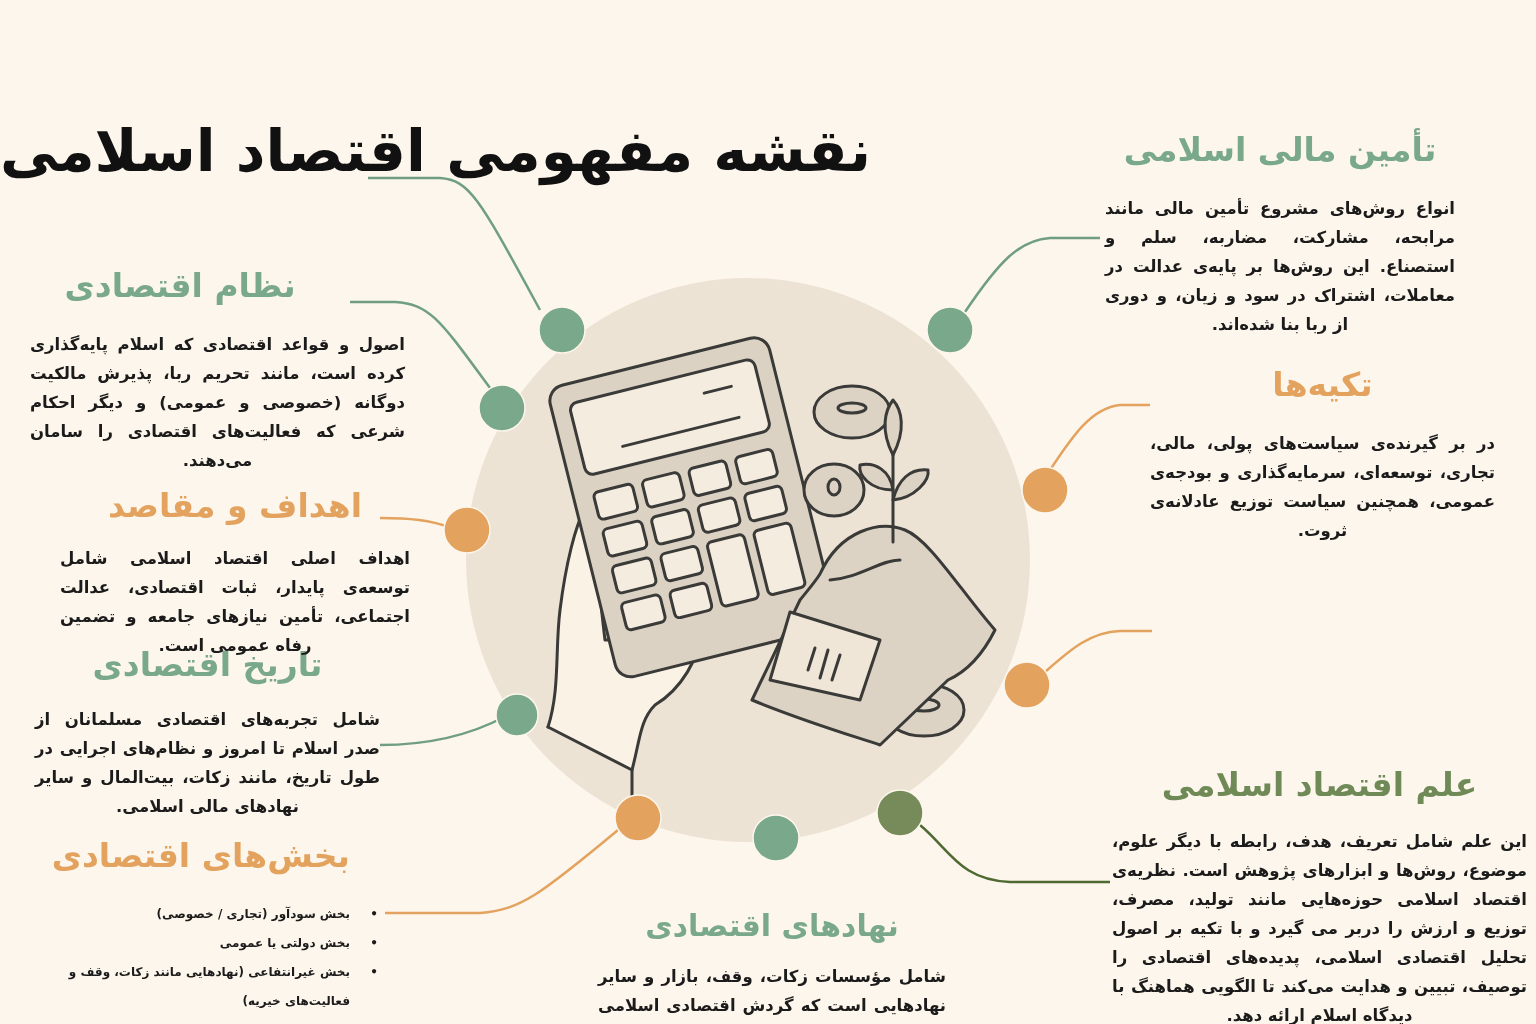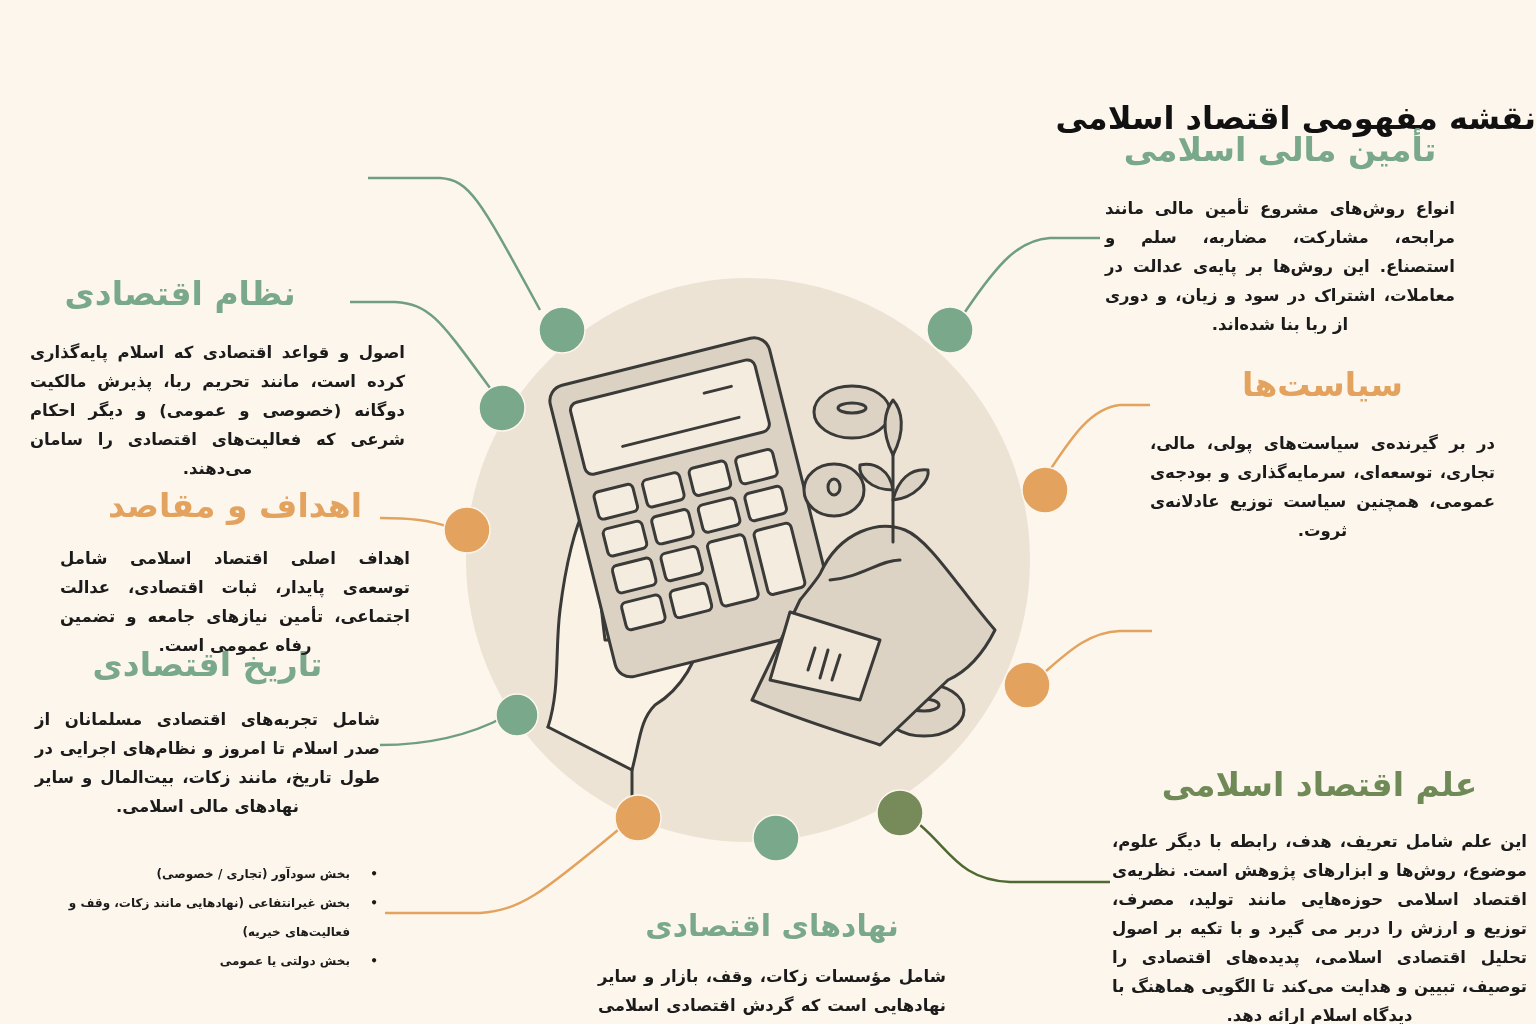--- a/index.html
+++ b/index.html
@@ -6,21 +6,21 @@
     body {
       width: 1536px; height: 1024px; overflow: hidden;
       background: #fdf6ec;
       font-family: "DejaVu Sans", sans-serif;
       position: relative;
       color: #1b1b1b;
     }
     .canvas { position: absolute; inset: 0; }
     .title {
       position: absolute; left: 0; right: 0; top: 78px;
-      text-align: right; font-size: 32px; font-weight: bold; color: #111;
+      text-align: left; font-size: 58px; font-weight: bold; color: #111;
       direction: rtl;
     }
     .block { position: absolute; direction: rtl; }
     .block .heading {
       font-weight: bold; font-size: 33px; line-height: 1.2; text-align: center;
     }
     .block .body {
       font-weight: bold; font-size: 16.5px; line-height: 29px; text-align: justify;
       text-align-last: center; margin-top: 10px;
     }
@@ -113,55 +113,56 @@
       <circle cx="950" cy="330" r="23" fill="#79a88a"></circle>
       <circle cx="1045" cy="490" r="23" fill="#e3a35e"></circle>
       <circle cx="1027" cy="685" r="23" fill="#e3a35e"></circle>
       <circle cx="900" cy="813" r="23" fill="#768a5a"></circle>
     </g>
   </svg>
 
   <h1 class="title">نقشه مفهومی اقتصاد اسلامی</h1>
 
 
-  <div class="block" style="left:30px; top:274px; width:375px;">
+  <div class="block" style="left:30px; top:266px; width:375px;">
     <div class="heading green" style="margin-right:75px;">نظام اقتصادی</div>
     <div class="body" style="margin-top:24px;">اصول و قواعد اقتصادی که اسلام پایه‌گذاری کرده است، مانند تحریم ربا، پذیرش مالکیت دوگانه (خصوصی و عمومی) و دیگر احکام شرعی که فعالیت‌های اقتصادی را سامان می‌دهند.</div>
   </div>
 
   <div class="block" style="left:35px; top:645px; width:345px;">
     <div class="heading green">تاریخ اقتصادی</div>
     <div class="body" style="margin-top:20px;">شامل تجربه‌های اقتصادی مسلمانان از صدر اسلام تا امروز و نظام‌های اجرایی در طول تاریخ، مانند زکات، بیت‌المال و سایر نهادهای مالی اسلامی.</div>
   </div>
 
   <div class="block" style="left:60px; top:486px; width:350px;">
     <div class="heading orange" style="margin-left:0;">اهداف و مقاصد</div>
     <div class="body" style="margin-top:18px;">اهداف اصلی اقتصاد اسلامی شامل توسعه‌ی پایدار، ثبات اقتصادی، عدالت اجتماعی، تأمین نیازهای جامعه و تضمین رفاه عمومی است.</div>
   </div>
 
   <div class="block" style="left:20px; top:836px; width:370px;">
+    <div class="heading orange" style="text-align:right; margin-right:40px;">بخش‌های اقتصادی</div>
     <ul class="bullets" style="margin-top:24px;">
       <li>بخش سودآور (تجاری / خصوصی)</li>
+      <li>بخش دولتی یا عمومی</li>
       <li>بخش غیرانتفاعی (نهادهایی مانند زکات، وقف و فعالیت‌های خیریه)</li>
-      <li>بخش دولتی یا عمومی</li>
     </ul>
   </div>
 
   <div class="block" style="left:598px; top:908px; width:348px;">
     <div class="heading green" style="font-size:30px;">نهادهای اقتصادی</div>
     <div class="body" style="margin-top:18px;">شامل مؤسسات زکات، وقف، بازار و سایر نهادهایی است که گردش اقتصادی اسلامی را پشتیبانی‌می‌کنند.</div>
   </div>
 
   <div class="block" style="left:1105px; top:130px; width:350px;">
     <div class="heading green">تأمین مالی اسلامی</div>
     <div class="body" style="margin-top:24px;">انواع روش‌های مشروع تأمین مالی مانند مرابحه، مشارکت، مضاربه، سلم و استصناع. این روش‌ها بر پایه‌ی عدالت در معاملات، اشتراک در سود و زیان، و دوری از ربا بنا شده‌اند.</div>
   </div>
 
   <div class="block" style="left:1150px; top:365px; width:345px;">
-    <div class="heading orange">سیاست‌ها</div>
+    <div class="heading orange">تکیه‌ها</div>
     <div class="body" style="margin-top:24px;">در بر گیرنده‌ی سیاست‌های پولی، مالی، تجاری، توسعه‌ای، سرمایه‌گذاری و بودجه‌ی عمومی، همچنین سیاست توزیع عادلانه‌ی ثروت.</div>
   </div>
 
   <div class="block" style="left:1155px; top:567px; width:330px;">
   </div>
 
   <div class="block" style="left:1112px; top:765px; width:415px;">
     <div class="heading olive">علم اقتصاد اسلامی</div>
     <div class="body" style="margin-top:22px;">این علم شامل تعریف، هدف، رابطه با دیگر علوم، موضوع، روش‌ها و ابزارهای پژوهش است. نظریه‌ی اقتصاد اسلامی حوزه‌هایی مانند تولید، مصرف، توزیع و ارزش را دربر می گیرد و با تکیه بر اصول تحلیل اقتصادی اسلامی، پدیده‌های اقتصادی را توصیف، تبیین و هدایت می‌کند تا الگویی هماهنگ با دیدگاه اسلام ارائه دهد.</div>
   </div>

